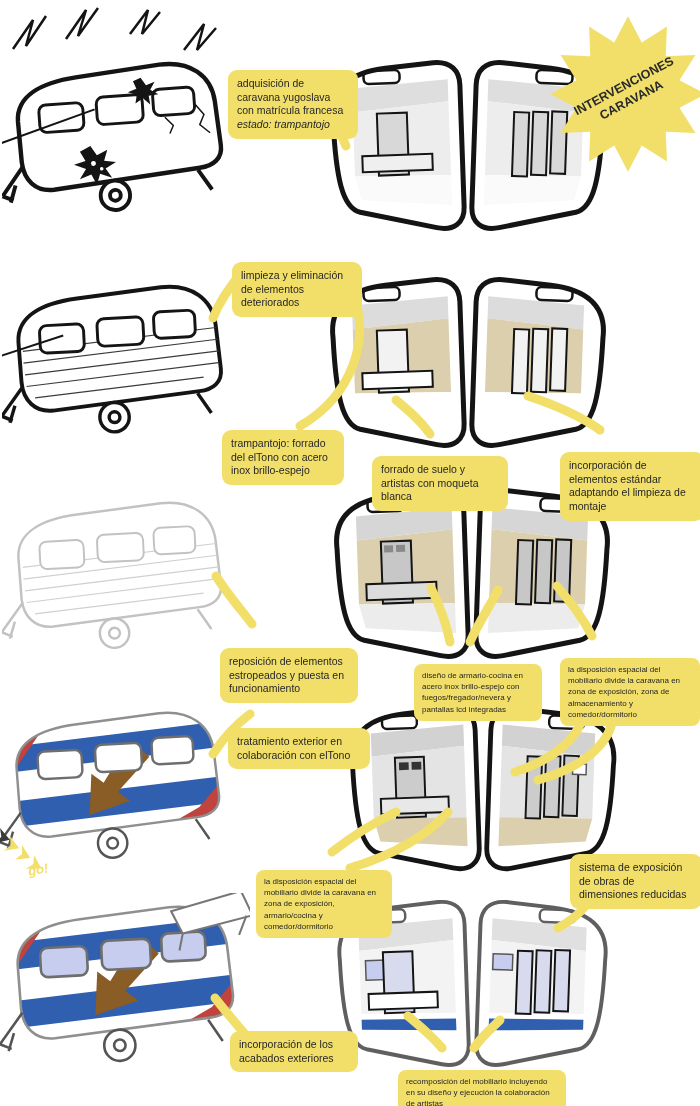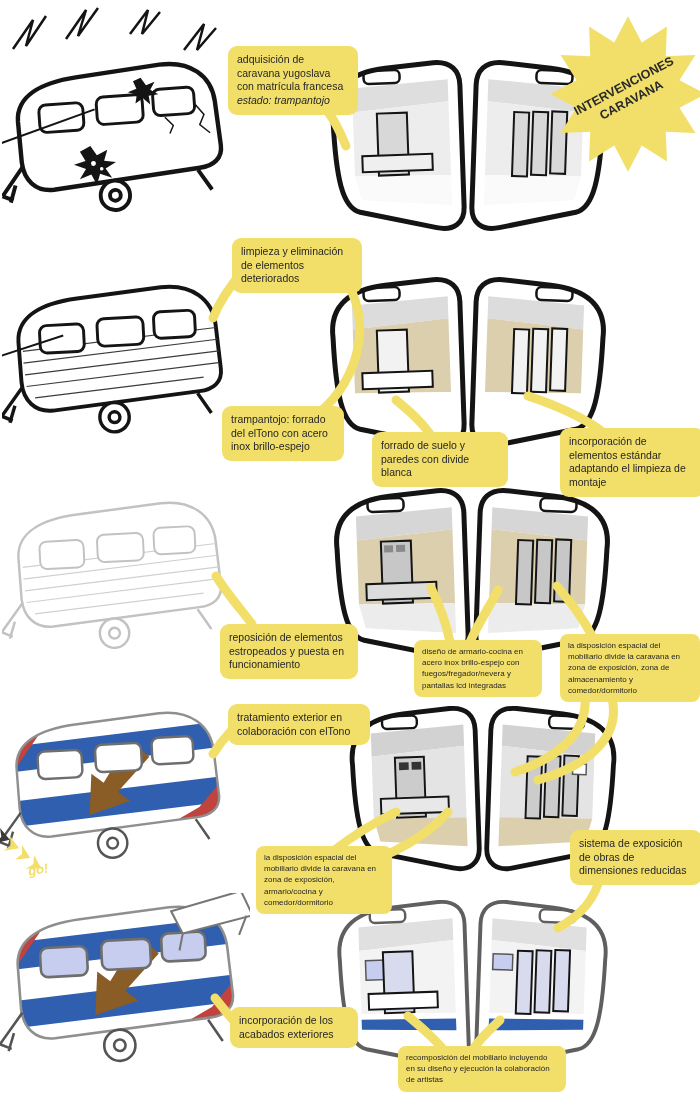--- a/index.html
+++ b/index.html
@@ -6,21 +6,21 @@
     --accent-yellow:#f2df6a; --ink:#141414; --tan:#dbcfae; --blue:#2f5fae;
     --red:#c0443d; --brown:#8a5c26; --lavender:#c7cdee; --gray-line:#9a9a9a;
   }
   html,body{margin:0;padding:0;background:#fff;}
   #canvas{position:relative;width:700px;height:1106px;background:#fff;overflow:hidden;
           font-family:"Liberation Sans",sans-serif;color:#222;}
   .illus{position:absolute;z-index:1;}
   .connectors{position:absolute;left:0;top:0;z-index:2;pointer-events:none;}
   .connectors path{stroke:var(--accent-yellow);stroke-width:9;fill:none;stroke-linecap:round;}
   .callout{position:absolute;z-index:3;background:var(--accent-yellow);border-radius:9px;
-           padding:7px 9px;font-size:10.5px;line-height:1.3;color:#262626;}
+           padding:7px 9px;font-size:10.5px;line-height:1.3;color:#262626;margin-top:24px;}
   .callout.small{font-size:8px;line-height:1.4;padding:6px 8px;border-radius:8px;}
   .callout .em{font-style:italic;display:block;}
   .star-wrap{position:absolute;z-index:3;width:160px;height:160px;}
   .star-label{position:absolute;inset:0;display:flex;align-items:center;justify-content:center;
               text-align:center;transform:rotate(-28deg);font-size:12.5px;font-weight:bold;
               color:#2a2a2a;line-height:1.25;padding:0 16px;}
   .go-wrap{position:absolute;z-index:3;left:0px;top:824px;width:80px;height:70px;}
   .go-label{position:absolute;left:28px;top:38px;transform:rotate(-10deg);font-style:italic;
             font-weight:bold;font-size:13px;color:var(--accent-yellow);}
   
@@ -313,21 +313,21 @@
 
   <div class="callout" style="left:232px;top:238px;width:112px">
     <span>limpieza y eliminación de elementos deteriorados</span>
   </div>
 
   <div class="callout" style="left:222px;top:406px;width:104px">
     <span>trampantojo: forrado del elTono con acero inox brillo-espejo</span>
   </div>
 
   <div class="callout" style="left:372px;top:432px;width:118px">
-    <span>forrado de suelo y paredes con divide blanca</span>
+    <span>forrado de suelo y artistas con moqueta blanca</span>
   </div>
 
   <div class="callout" style="left:560px;top:428px;width:126px">
     <span>incorporación de elementos estándar adaptando el limpieza de montaje</span>
   </div>
 
   <div class="callout" style="left:220px;top:624px;width:120px">
     <span>reposición de elementos estropeados y puesta en funcionamiento</span>
   </div>
 

